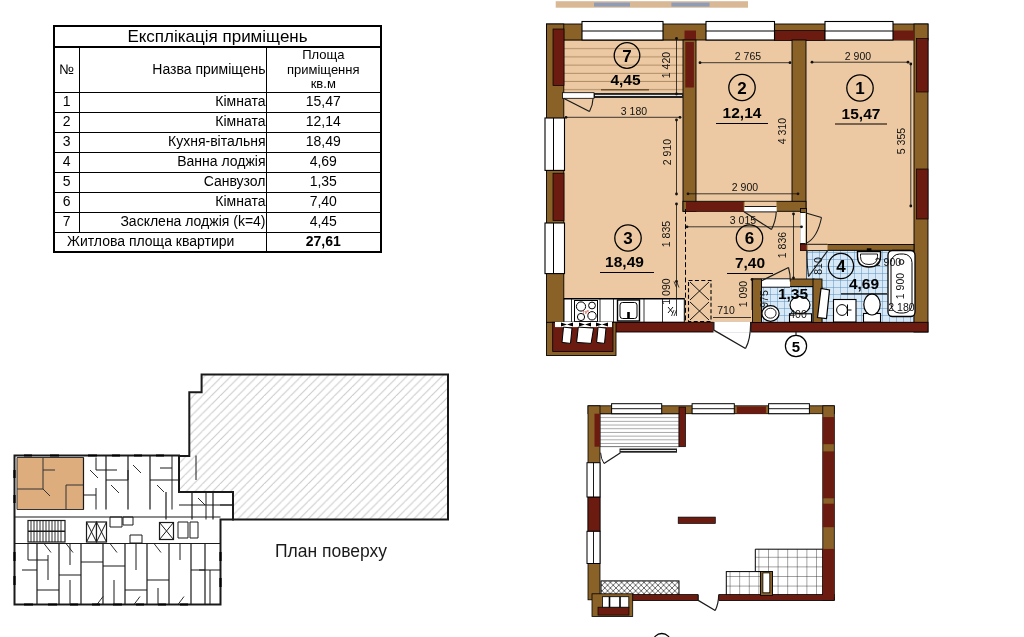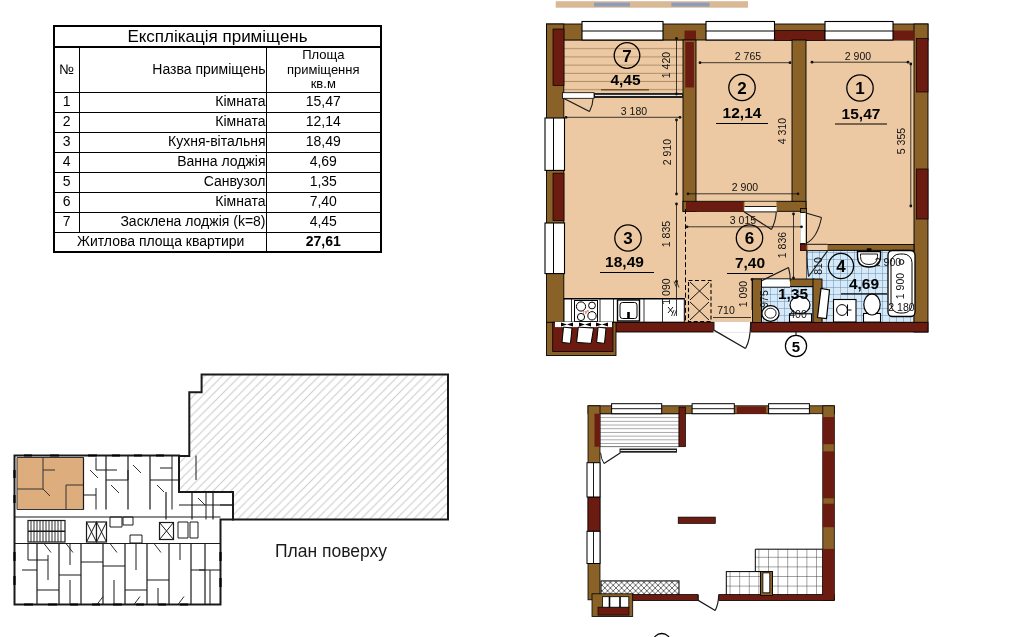--- a/index.html
+++ b/index.html
@@ -7,21 +7,21 @@
         font-family:"Liberation Sans", sans-serif;}
   svg{position:absolute;left:0;top:0;}
   
   #expl{position:absolute;left:53px;top:25px;width:327px;border-collapse:collapse;
         font-family:"Liberation Sans", sans-serif;color:#000;table-layout:fixed;
         border:2px solid #000;}
   #expl td{border:1px solid #000;font-size:14px;padding:0 0 0 0;line-height:1.12;}
   #expl tr:first-child td{border-bottom:2px solid #000;}
   #expl .c{text-align:center;}
   #expl .n{padding-left:9px;text-align:right;}
-  #expl .s{padding-left:22px;text-align:left;}
+  #expl .s{padding-left:12px;text-align:left;}
   #expl .b{font-weight:bold;}
 </style>
 </head>
 <body>
 <div id="page">
 
 <table id="expl" border="1" cellspacing="0">
   <colgroup>
         <col style="width:25px">
         <col style="width:187px">
@@ -61,21 +61,21 @@
           <td class="n">Санвузол</td>
           <td class="c">1,35</td>
         </tr>
   <tr style="height:20px">
           <td class="c">6</td>
           <td class="n">Кімната</td>
           <td class="c">7,40</td>
         </tr>
   <tr style="height:20px">
           <td class="c">7</td>
-          <td class="n">Засклена лоджія (k=8)</td>
+          <td class="n">Засклена лоджія (k=4)</td>
           <td class="c">4,45</td>
         </tr>
   <tr style="height:20px">
           <td colspan="2" class="s">Житлова площа квартири</td>
           <td class="c b">27,61</td>
         </tr>
 </tbody>
     </table>
 <svg width="1024" height="637" viewBox="0 0 1024 637">
 <defs>

